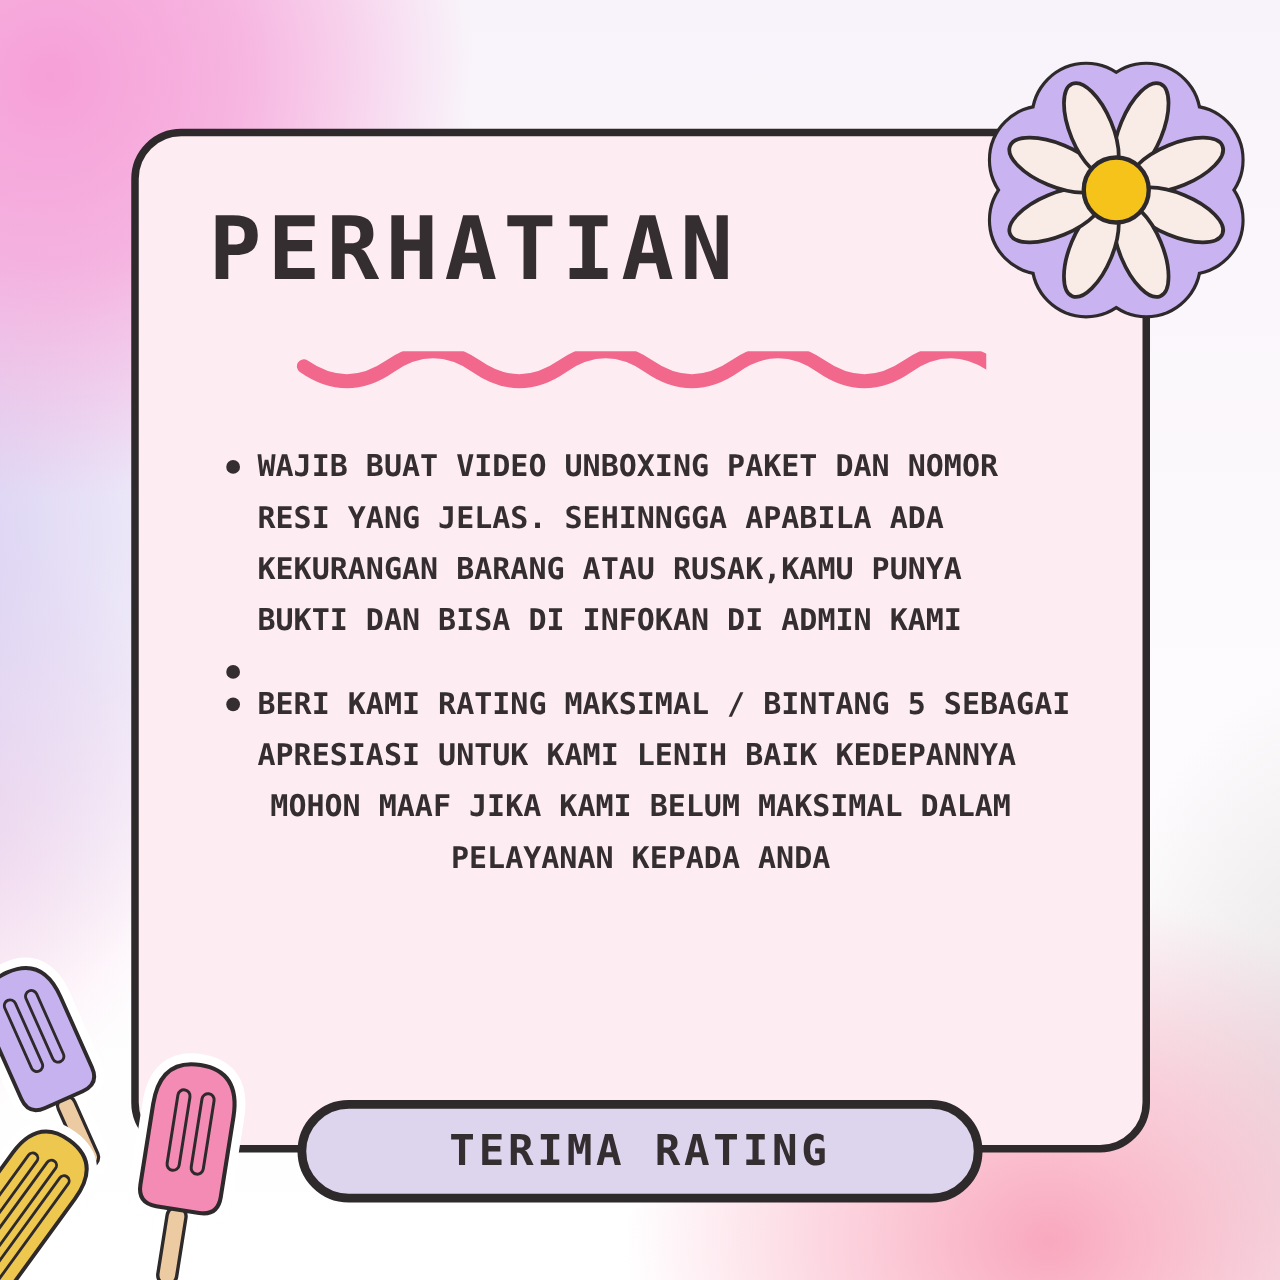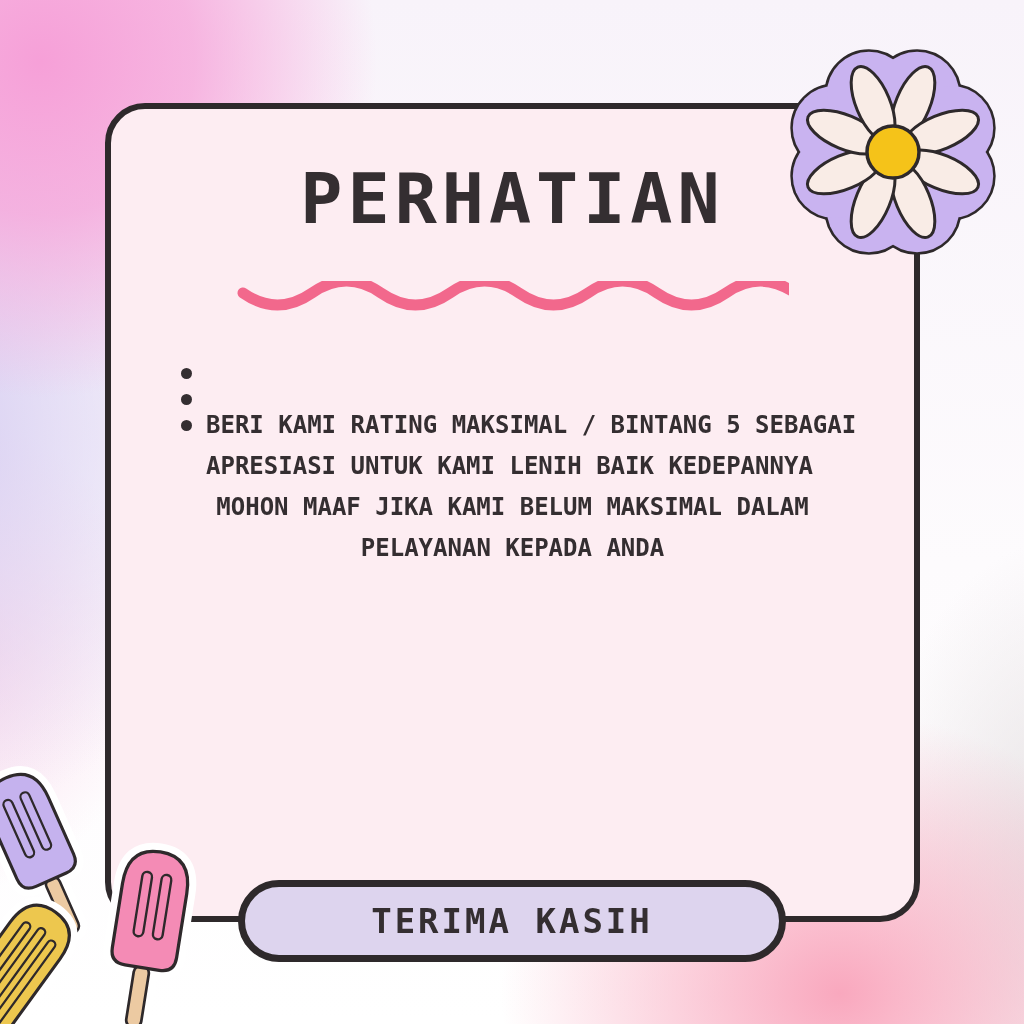--- a/index.html
+++ b/index.html
@@ -15,21 +15,21 @@
       linear-gradient(180deg,#f8f3fa 0%,#fdfbfd 55%,#ffffff 100%);
   }
   
   .card{
     position:absolute;left:105px;top:103px;width:815px;height:819px;
     box-sizing:border-box;border:6px solid var(--card-border,#2e292b);
     border-radius:40px;background:var(--card-bg,#fdedf2);z-index:1;
   }
   .card-inner{padding:52px 56px 0 56px;}
   .title{
-    margin:0;text-align:center;font-size:70px;line-height:76px;font-weight:bold;
+    margin:0;text-align:left;font-size:70px;line-height:76px;font-weight:bold;
     letter-spacing:5px;color:var(--text,#342e31);
   }
   .wave-wrap{margin-top:44px;text-align:center;height:36px;}
   .wave-wrap svg{display:block;margin:0 auto;}
   .wave-path{fill:none;stroke:var(--wave,#f2688c);stroke-width:11;stroke-linecap:round;}
   .bullets{margin:36px 0 0 14px;color:var(--text,#342e31);font-size:24px;line-height:41px;font-weight:bold;}
   .bullet{display:flex;align-items:flex-start;}
   .dot{width:11px;height:11px;border-radius:50%;background:var(--text,#342e31);flex:0 0 11px;margin:15px 14px 0 0;}
   .btext{white-space:pre-line;}
   .footer-text{
@@ -72,38 +72,42 @@
 
       <div class="wave-wrap">
         <svg width="552" height="36" viewBox="0 0 552 36" aria-hidden="true">
           <path class="wave-path" d="M6 12 q34.5 24 69 0 t69 0 t69 0 t69 0 t69 0 t69 0 t69 0 t69 0"></path>
         </svg>
       </div>
 
       <div class="bullets">
           <div class="bullet">
             <span class="dot"></span>
+            <span class="btext">WAJIB BUAT VIDEO UNBOXING PAKET DAN NOMOR
+RESI YANG JELAS. SEHINNGGA APABILA ADA
+KEKURANGAN BARANG ATAU RUSAK,KAMU PUNYA
+BUKTI DAN BISA DI INFOKAN DI ADMIN KAMI</span>
           </div>
           <div class="bullet">
             <span class="dot"></span>
           </div>
           <div class="bullet">
             <span class="dot"></span>
             <span class="btext">BERI KAMI RATING MAKSIMAL / BINTANG 5 SEBAGAI
 APRESIASI UNTUK KAMI LENIH BAIK KEDEPANNYA</span>
           </div>
         </div>
 
       <div class="footer-text">MOHON MAAF JIKA KAMI BELUM MAKSIMAL DALAM
 PELAYANAN KEPADA ANDA</div>
     </div>
   </div>
 
   <div class="pill">
-    <span class="pill-label">TERIMA KASIH</span>
+    <span class="pill-label">TERIMA RATING</span>
   </div>
 
   <div class="flower">
     <svg width="220" height="220" viewBox="0 0 220 220" aria-hidden="true">
       <defs>
         <g id="petals9">
           <circle cx="110" cy="110" r="66"></circle>
           <circle cx="134.1" cy="51.8" r="42"></circle>
           <circle cx="168.2" cy="85.9" r="42"></circle>
           <circle cx="168.2" cy="134.1" r="42"></circle>

